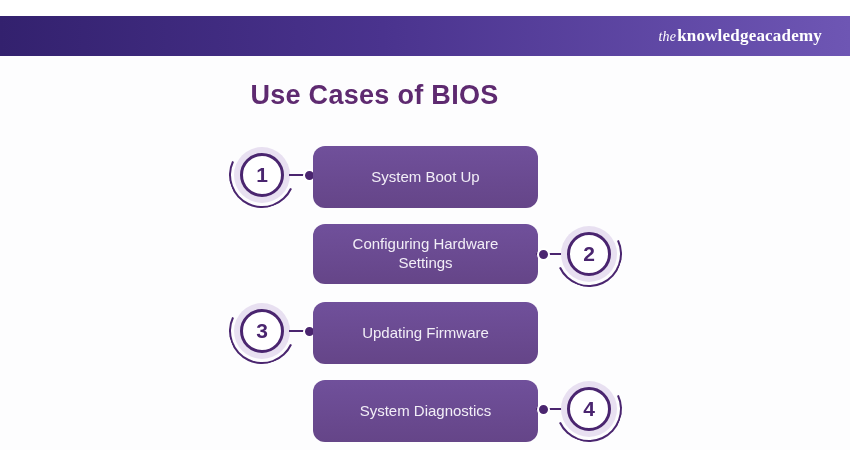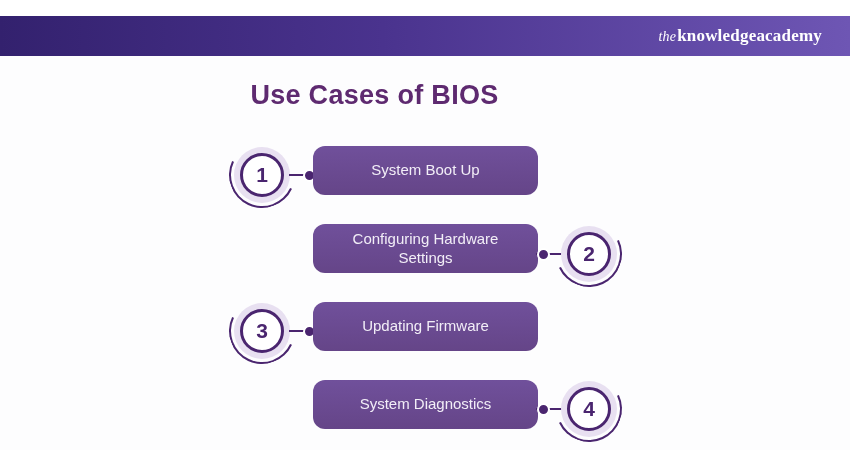--- a/index.html
+++ b/index.html
@@ -39,21 +39,21 @@
   .title{
     position:absolute;top:64px;left:0;width:749px;
     text-align:center;
     color:#5e2a70;
     font-size:27px;font-weight:700;
     letter-spacing:0.3px;
   }
   
   .pill{
     position:absolute;
-    left:313px;width:225px;height:49px;
+    left:313px;width:225px;height:62px;
     background:linear-gradient(180deg,#70509b 0%,#654588 100%);
     border-radius:12px;
     display:flex;align-items:center;justify-content:center;
     text-align:center;
     color:#f2eef7;font-size:15px;line-height:1.25;
     padding:4px 18px;box-sizing:border-box;
   }
   
   .num-circle{
     position:absolute;width:56px;height:56px;
@@ -105,21 +105,21 @@
   <div class="title">Use Cases of BIOS</div>
 
   <div class="num-circle left" style="left:234px;top:131px;">
     <div class="arc"></div>
     <div class="ring">1</div>
   </div>
   <div class="connector" style="left:289px;top:158px;width:26px;"></div>
   <div class="connector-dot" style="left:303px;top:153px;"></div>
   <div class="pill" style="top:130px;">System Boot Up</div>
 
-  <div class="pill" style="top:208px;height:49px;">Configuring Hardware Settings</div>
+  <div class="pill" style="top:208px;height:60px;">Configuring Hardware Settings</div>
   <div class="connector" style="left:536px;top:237px;width:26px;"></div>
   <div class="connector-dot" style="left:537px;top:232px;"></div>
   <div class="num-circle right" style="left:561px;top:210px;">
     <div class="arc"></div>
     <div class="ring">2</div>
   </div>
 
   <div class="num-circle left" style="left:234px;top:287px;">
     <div class="arc"></div>
     <div class="ring">3</div>

